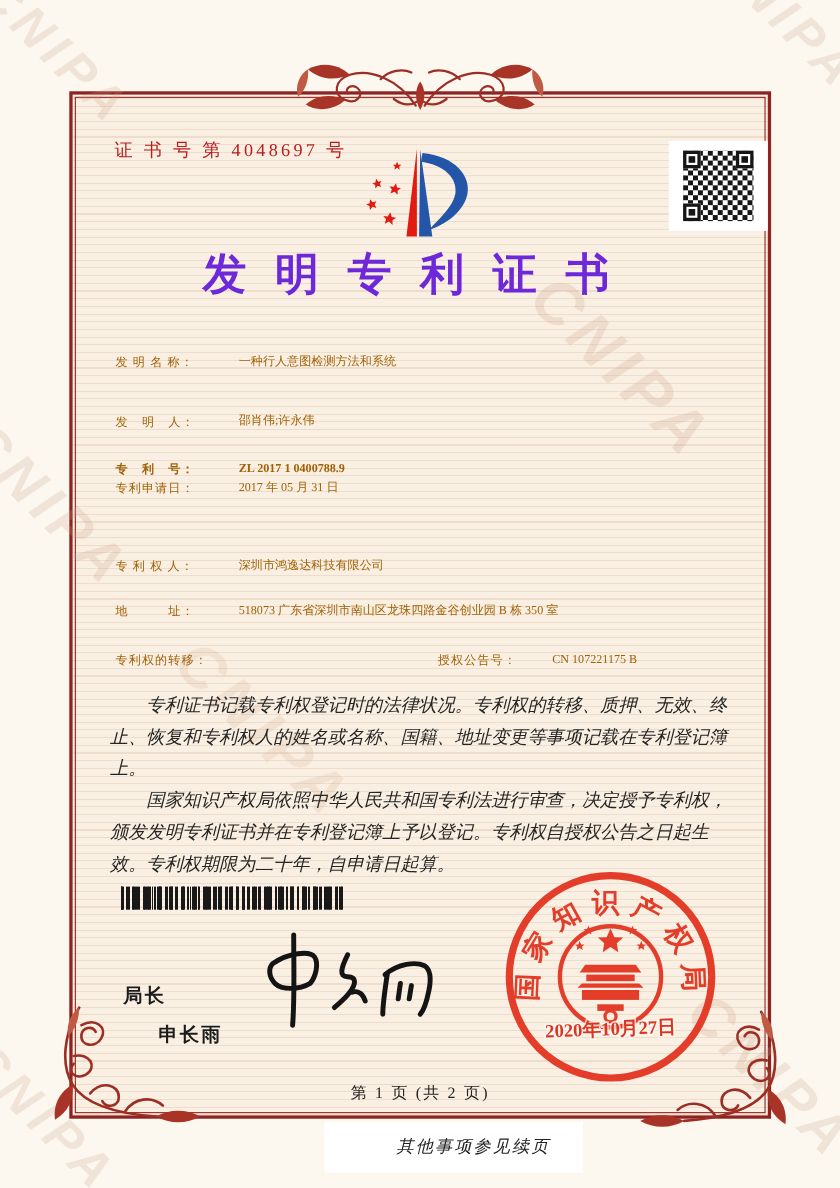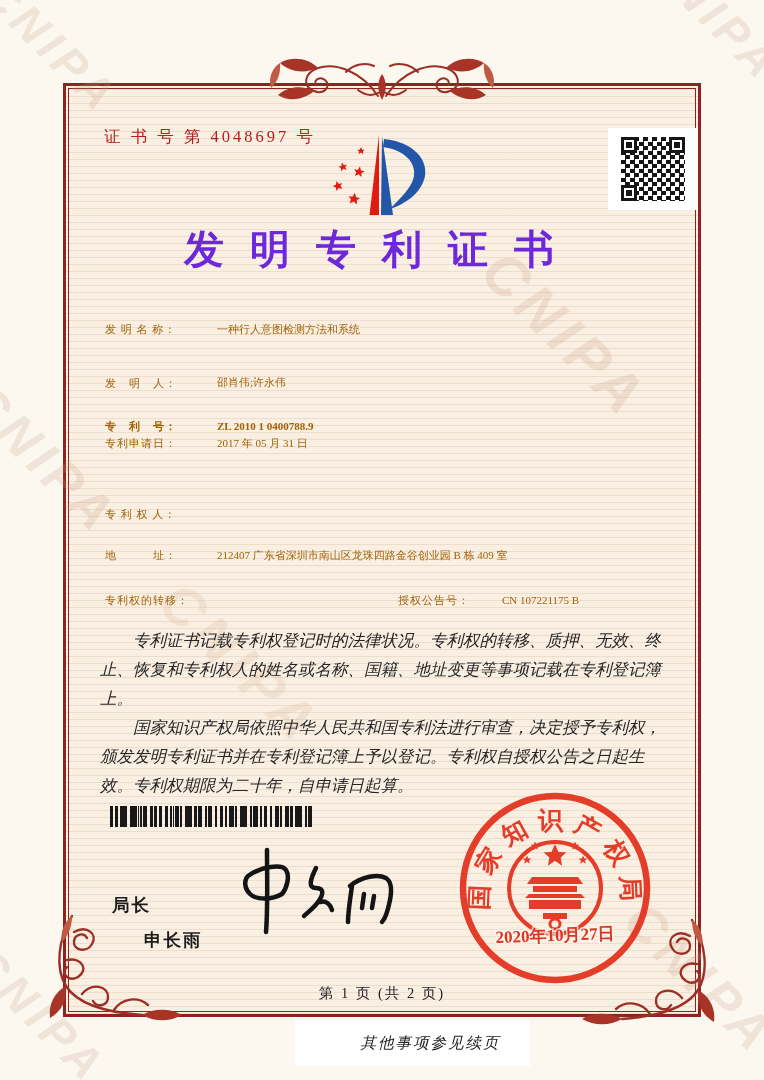--- a/index.html
+++ b/index.html
@@ -178,32 +178,33 @@
     <div class="row r1">
       <span class="lbl">发 明 名 称：</span>
       <span class="val">一种行人意图检测方法和系统</span>
     </div>
     <div class="row r2">
       <span class="lbl">发　明　人：</span>
       <span class="val">邵肖伟;许永伟</span>
     </div>
     <div class="row r3">
       <span class="lbl">专　利　号：</span>
-      <span class="val">ZL 2010 1 0400788.9</span>
+      <span class="val">ZL 2017 1 0400788.9</span>
     </div>
     <div class="row r4">
       <span class="lbl">专利申请日：</span>
       <span class="val">2017 年 05 月 31 日</span>
     </div>
     <div class="row r5">
       <span class="lbl">专 利 权 人：</span>
+      <span class="val">深圳市鸿逸达科技有限公司</span>
     </div>
     <div class="row r6">
       <span class="lbl">地　　　址：</span>
-      <span class="val">212407 广东省深圳市南山区龙珠四路金谷创业园 B 栋 409 室</span>
+      <span class="val">518073 广东省深圳市南山区龙珠四路金谷创业园 B 栋 350 室</span>
     </div>
     <div class="row grant1">
       <span class="lbl">专利权的转移：</span>
     </div>
     <div class="row grant2">
       <span class="lbl">授权公告号：</span>
       <span class="val">CN 107221175 B</span>
     </div>
   </div>
 

